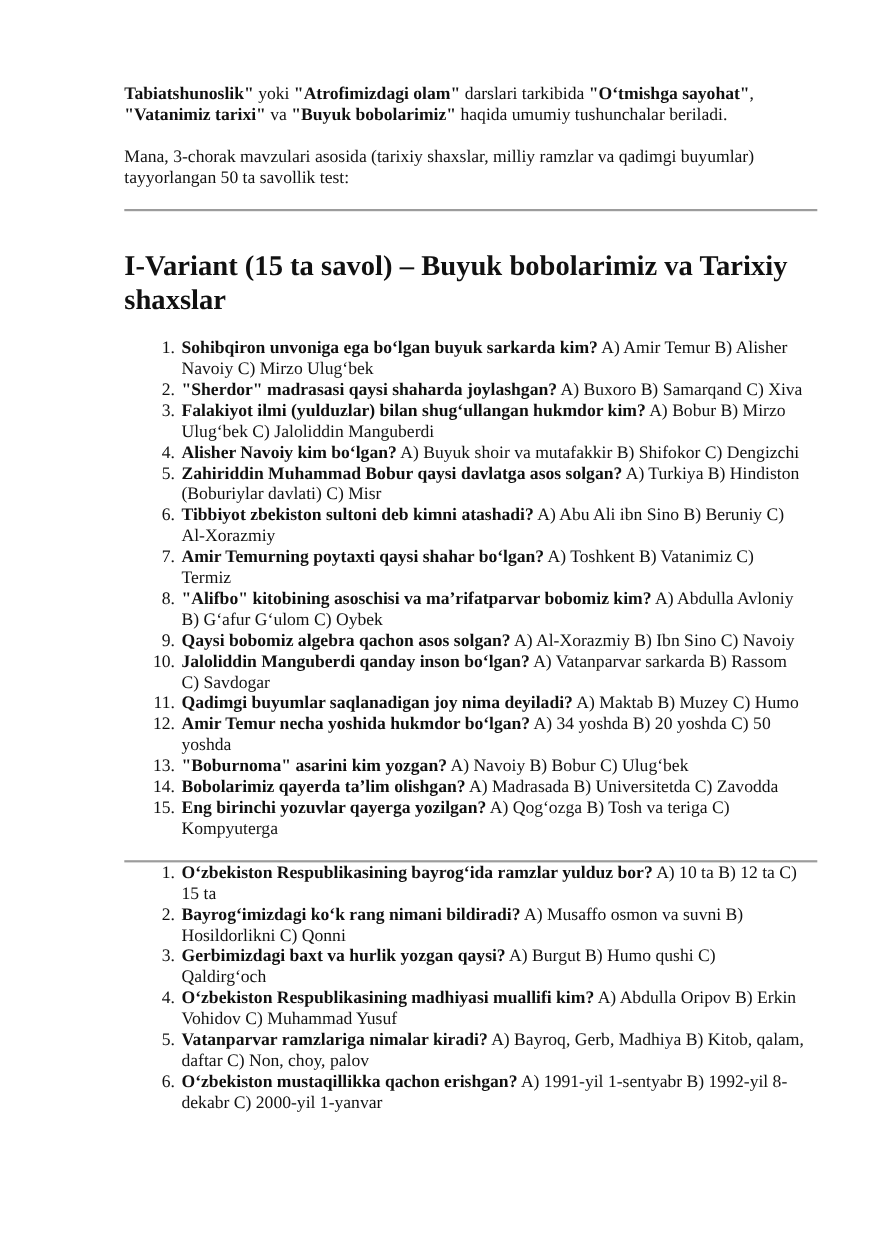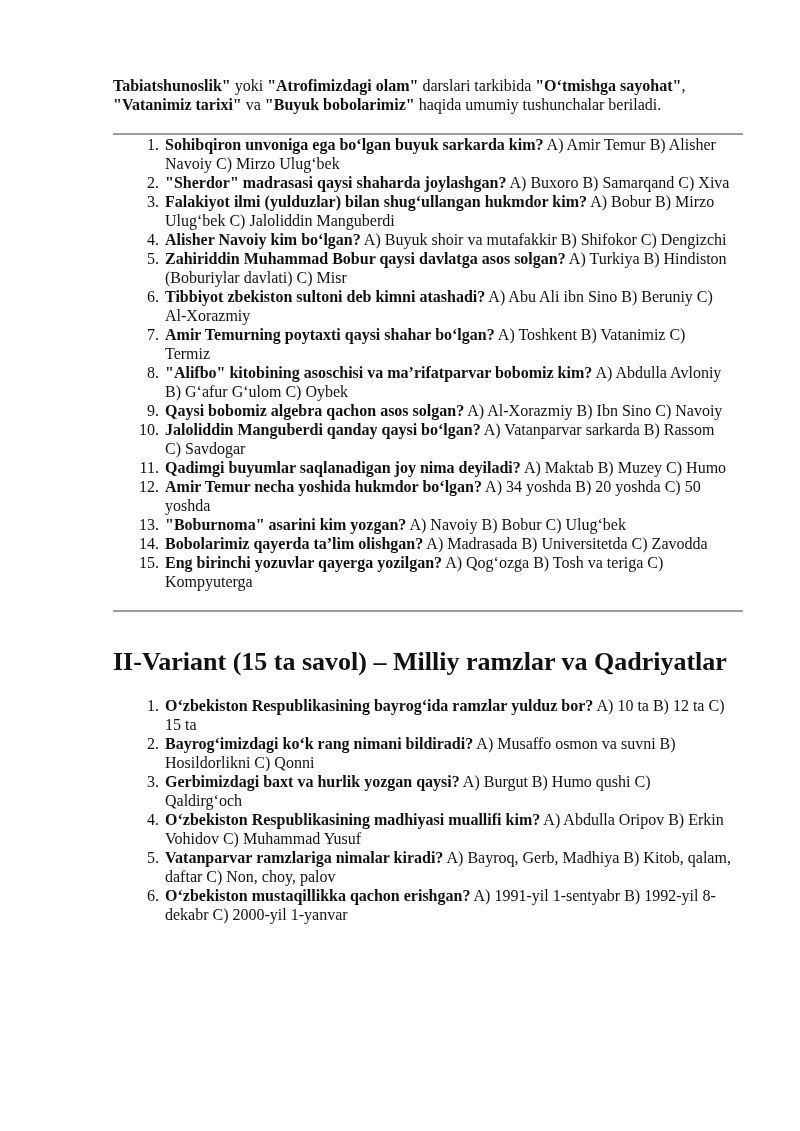--- a/index.html
+++ b/index.html
@@ -38,45 +38,46 @@
     padding-left: 2px;
   }
 </style>
 </head>
 <body>
 
 <div class="page">
 
   <p class="para"><strong>Tabiatshunoslik"</strong><span> yoki </span><strong>"Atrofimizdagi olam"</strong><span> darslari tarkibida </span><strong>"O‘tmishga sayohat"</strong><span>, </span><strong>"Vatanimiz tarixi"</strong><span> va </span><strong>"Buyuk bobolarimiz"</strong><span> haqida umumiy tushunchalar beriladi.</span></p>
 
+  <p class="para">Mana, 3-chorak mavzulari asosida (tarixiy shaxslar, milliy ramzlar va qadimgi buyumlar) tayyorlangan 50 ta savollik test:</p>
 
   <hr class="divider">
 
+  <h2 class="section-title">I-Variant (15 ta savol) – Buyuk bobolarimiz va Tarixiy shaxslar</h2>
 
   <ol class="question-list">
       <li><strong>Sohibqiron unvoniga ega bo‘lgan buyuk sarkarda kim?</strong><span> A) Amir Temur B) Alisher Navoiy C) Mirzo Ulug‘bek</span></li>
       <li><strong>"Sherdor" madrasasi qaysi shaharda joylashgan?</strong><span> A) Buxoro B) Samarqand C) Xiva</span></li>
       <li><strong>Falakiyot ilmi (yulduzlar) bilan shug‘ullangan hukmdor kim?</strong><span> A) Bobur B) Mirzo Ulug‘bek C) Jaloliddin Manguberdi</span></li>
       <li><strong>Alisher Navoiy kim bo‘lgan?</strong><span> A) Buyuk shoir va mutafakkir B) Shifokor C) Dengizchi</span></li>
       <li><strong>Zahiriddin Muhammad Bobur qaysi davlatga asos solgan?</strong><span> A) Turkiya B) Hindiston (Boburiylar davlati) C) Misr</span></li>
       <li><strong>Tibbiyot zbekiston sultoni deb kimni atashadi?</strong><span> A) Abu Ali ibn Sino B) Beruniy C) Al-Xorazmiy</span></li>
       <li><strong>Amir Temurning poytaxti qaysi shahar bo‘lgan?</strong><span> A) Toshkent B) Vatanimiz C) Termiz</span></li>
       <li><strong>"Alifbo" kitobining asoschisi va ma’rifatparvar bobomiz kim?</strong><span> A) Abdulla Avloniy B) G‘afur G‘ulom C) Oybek</span></li>
       <li><strong>Qaysi bobomiz algebra qachon asos solgan?</strong><span> A) Al-Xorazmiy B) Ibn Sino C) Navoiy</span></li>
-      <li><strong>Jaloliddin Manguberdi qanday qaysi bo‘lgan?</strong><span> A) Vatanparvar sarkarda B) Rassom C) Savdogar</span></li>
+      <li><strong>Jaloliddin Manguberdi qanday inson bo‘lgan?</strong><span> A) Vatanparvar sarkarda B) Rassom C) Savdogar</span></li>
       <li><strong>Qadimgi buyumlar saqlanadigan joy nima deyiladi?</strong><span> A) Maktab B) Muzey C) Humo</span></li>
       <li><strong>Amir Temur necha yoshida hukmdor bo‘lgan?</strong><span> A) 34 yoshda B) 20 yoshda C) 50 yoshda</span></li>
       <li><strong>"Boburnoma" asarini kim yozgan?</strong><span> A) Navoiy B) Bobur C) Ulug‘bek</span></li>
       <li><strong>Bobolarimiz qayerda ta’lim olishgan?</strong><span> A) Madrasada B) Universitetda C) Zavodda</span></li>
       <li><strong>Eng birinchi yozuvlar qayerga yozilgan?</strong><span> A) Qog‘ozga B) Tosh va teriga C) Kompyuterga</span></li>
     </ol>
 
   <hr class="divider">
 
-  <h2 class="section-title">II-Variant (15 ta savol) – Milliy ramzlar va Qadriyatlar</h2>
 
   <ol class="question-list">
       <li><strong>O‘zbekiston Respublikasining bayrog‘ida ramzlar yulduz bor?</strong><span> A) 10 ta B) 12 ta C) 15 ta</span></li>
       <li><strong>Bayrog‘imizdagi ko‘k rang nimani bildiradi?</strong><span> A) Musaffo osmon va suvni B) Hosildorlikni C) Qonni</span></li>
       <li><strong>Gerbimizdagi baxt va hurlik yozgan qaysi?</strong><span> A) Burgut B) Humo qushi C) Qaldirg‘och</span></li>
       <li><strong>O‘zbekiston Respublikasining madhiyasi muallifi kim?</strong><span> A) Abdulla Oripov B) Erkin Vohidov C) Muhammad Yusuf</span></li>
       <li><strong>Vatanparvar ramzlariga nimalar kiradi?</strong><span> A) Bayroq, Gerb, Madhiya B) Kitob, qalam, daftar C) Non, choy, palov</span></li>
       <li><strong>O‘zbekiston mustaqillikka qachon erishgan?</strong><span> A) 1991-yil 1-sentyabr B) 1992-yil 8-dekabr C) 2000-yil 1-yanvar</span></li>
     </ol>
 

